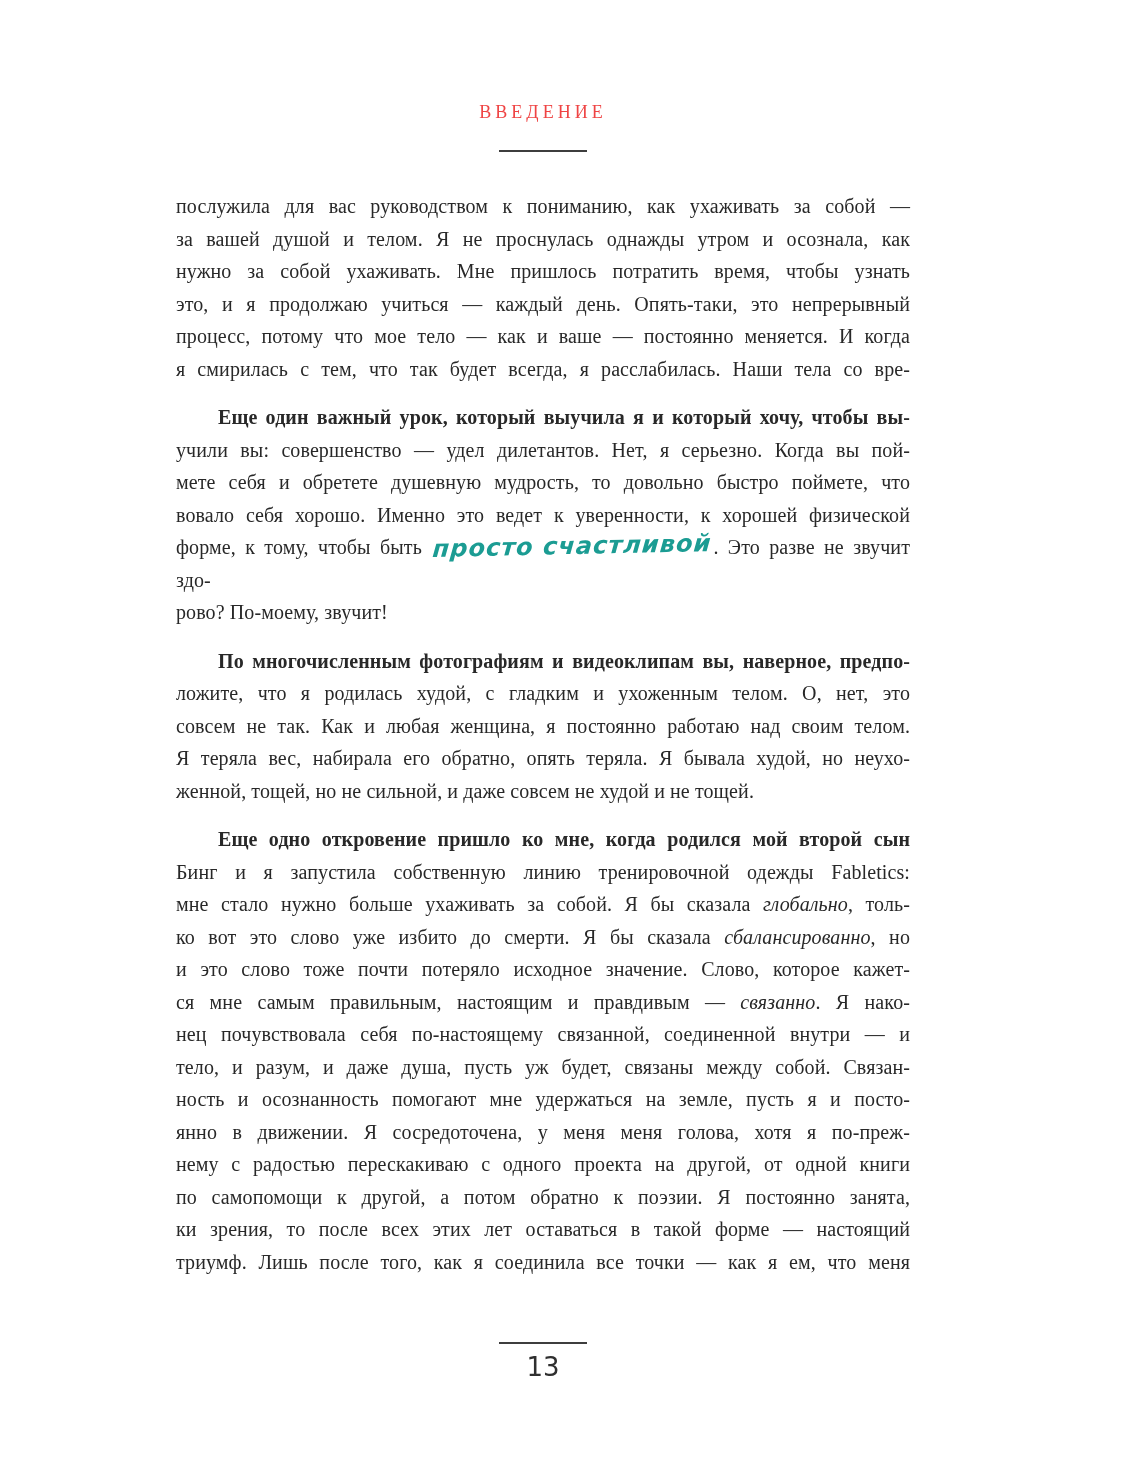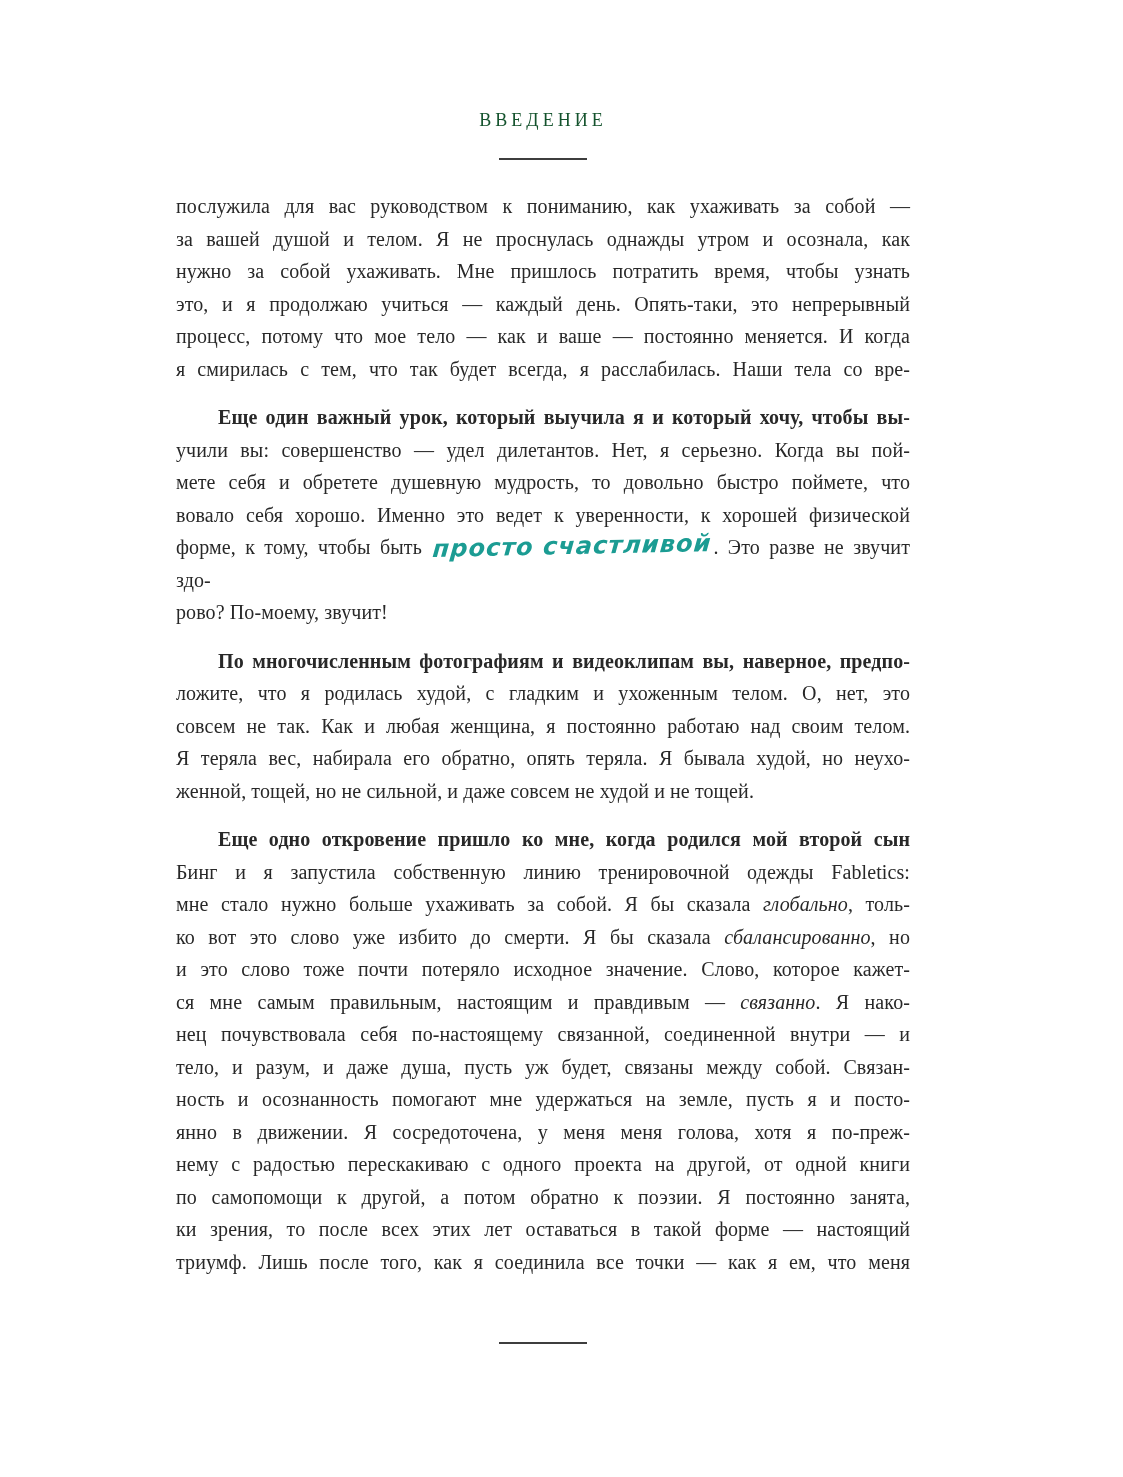--- a/index.html
+++ b/index.html
@@ -21,22 +21,22 @@
     top: 94px;
     left: 160px;
     width: 766px;
     text-align: center;
   }
   .chapter-title {
     font-family: "Liberation Serif", serif;
     font-size: 18px;
     font-weight: 400;
     letter-spacing: 4px;
-    color: #14532d;
-    margin: 16px;
+    color: #ef4444;
+    margin: 8px;
   }
   .header-divider {
     width: 88px;
     height: 2px;
     background: #3d3d3d;
     margin: 27px auto 0 auto;
   }
   
   .body-text {
     position: absolute;
@@ -134,14 +134,15 @@
         <div class="line"><span class="seg-n">ность и осознанность помогают мне удержаться на земле, пусть я и посто-</span></div>
         <div class="line"><span class="seg-n">янно в движении. Я сосредоточена, у меня меня голова, хотя я по-преж-</span></div>
         <div class="line"><span class="seg-n">нему с радостью перескакиваю с одного проекта на другой, от одной книги</span></div>
         <div class="line"><span class="seg-n">по самопомощи к другой, а потом обратно к поэзии. Я постоянно занята,</span></div>
         <div class="line"><span class="seg-n">ки зрения, то после всех этих лет оставаться в такой форме — настоящий</span></div>
         <div class="line"><span class="seg-n">триумф. Лишь после того, как я соединила все точки — как я ем, что меня</span></div>
       </div>
     </div>
 
   <div class="footer-divider"></div>
+  <div class="page-number">13</div>
 
 </div>
 
 </body></html>

